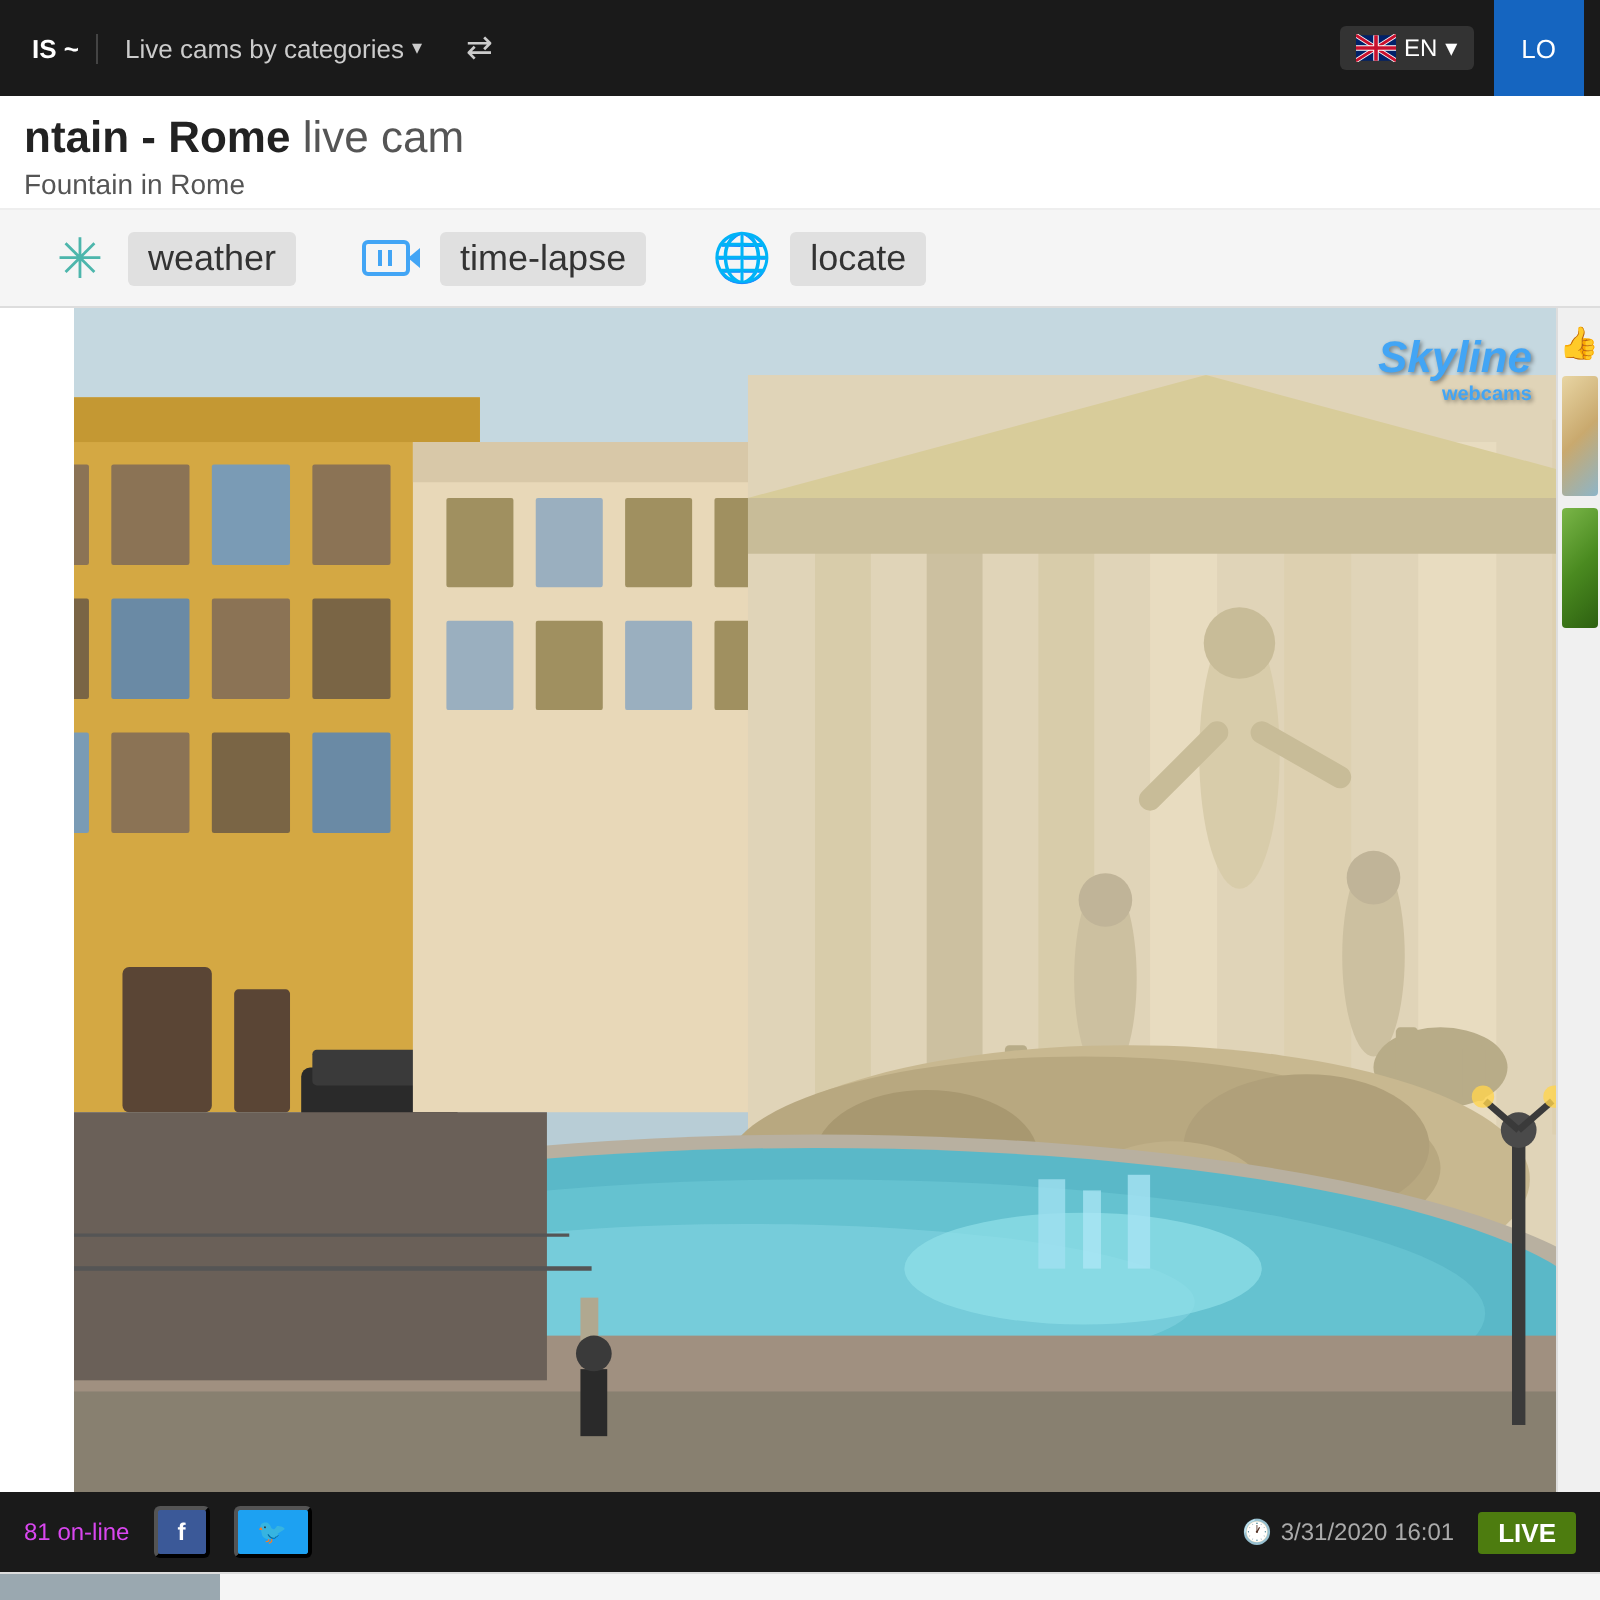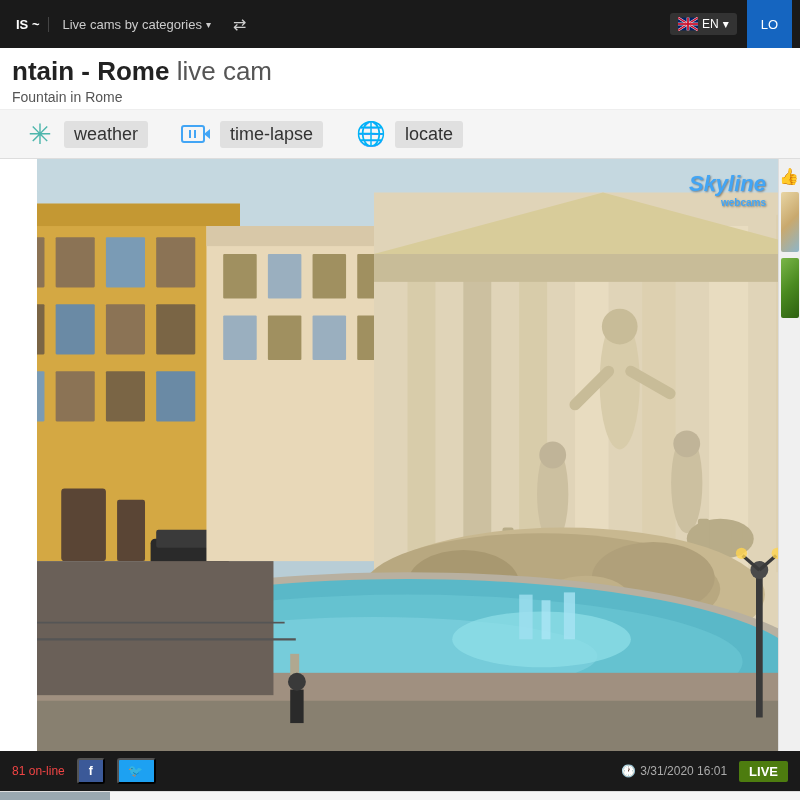--- a/index.html
+++ b/index.html
@@ -73,21 +73,21 @@
       margin-left: 6px;
     }
 
     
     .page-header {
       background: #fff;
       padding: 8px 12px 4px 12px;
       border-bottom: 1px solid #eee;
     }
     .page-title {
-      font-size: 26px;
+      font-size: 22px;
       font-weight: bold;
       color: #222;
       line-height: 1.2;
     }
     .page-title span.live-cam-label {
       font-weight: normal;
       color: #555;
     }
     .page-subtitle {
       font-size: 14px;
@@ -193,21 +193,21 @@
     
     .status-bar {
       background: #1a1a1a;
       height: 40px;
       display: flex;
       align-items: center;
       padding: 0 12px;
       gap: 12px;
     }
     .status-online {
-      color: #ef4444;
+      color: #d946ef;
       font-size: 12px;
       text-align: center;
     }
     .status-fb {
       background: #3b5998;
       color: #fff;
       padding: 4px 10px;
       font-size: 12px;
       border-radius: 3px;
       cursor: pointer;

